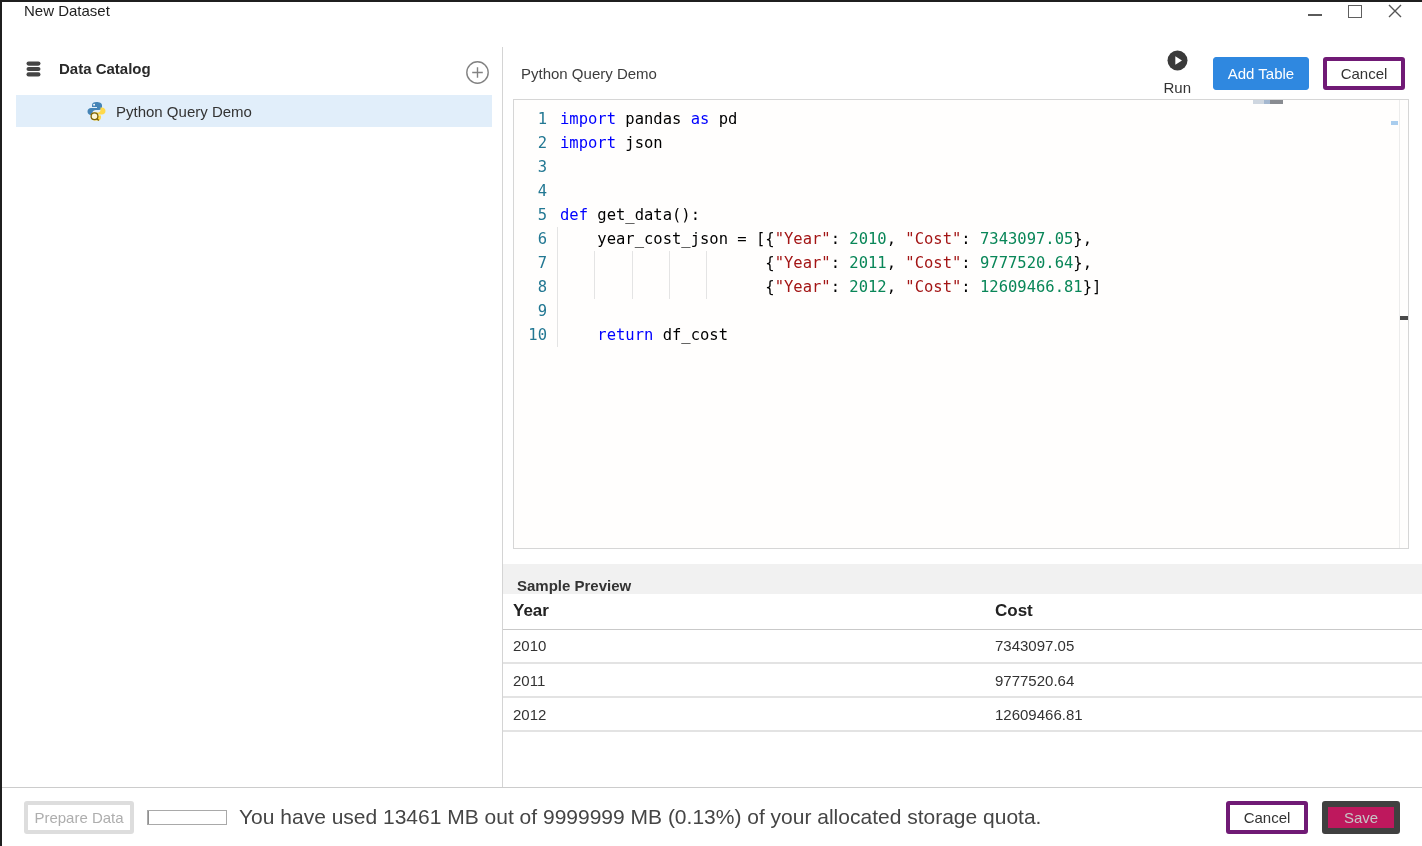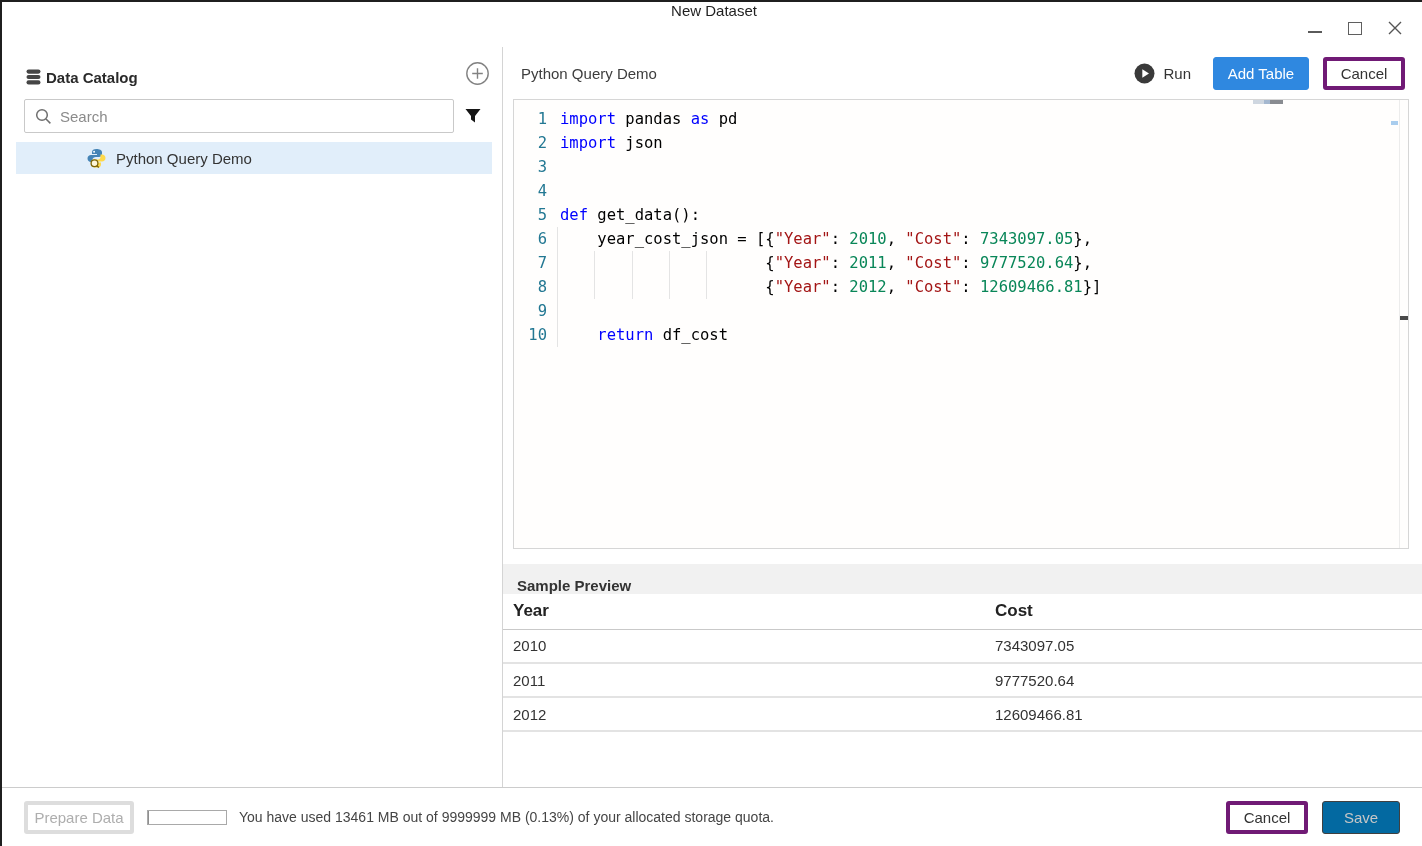--- a/index.html
+++ b/index.html
@@ -4,59 +4,59 @@
 <style>
   * { margin:0; padding:0; box-sizing:border-box; }
   html,body { width:1422px; height:846px; }
   body {
     font-family:"Liberation Sans", sans-serif;
     background:#ffffff; color:#222;
     border-top:2px solid #1f1f1f; border-left:2px solid #1f1f1f;
     overflow:hidden;
   }
   
-  .titlebar { height:45px; display:flex; align-items:center; padding:0 18px 0 22px;flex-direction:column; }
+  .titlebar { height:45px; display:flex; align-items:flex-start; padding:0 18px 0 22px; }
   .titlebar .title { font-size:15px; color:#1f1f1f; }
   .win-controls { margin-left:auto; display:flex; align-items:center; gap:22px; }
   .win-btn { width:18px; height:18px; display:flex; align-items:center; justify-content:center; cursor:pointer; }
   .min-glyph { width:14px; height:0; border-bottom:2px solid #5a5a5a; margin-top:8px; }
   .max-glyph { width:14px; height:13px; border:1.6px solid #5f5f5f; }
 
   
   .content { display:flex; height:740px; }
   .sidebar { width:501px; border-right:1px solid #d4d4d4; padding:0 10px 0 22px; flex:none; }
   .main { flex:1; min-width:0; }
 
   
-  .sb-header { margin-top:13px; height:26px; display:flex; align-items:flex-end; gap:3px; }
+  .sb-header { margin-top:13px; height:26px; display:flex; align-items:flex-start; gap:16px; }
   .sb-header .sb-title { font-size:15px; font-weight:bold; color:#2a2a2a; }
   .sb-header .plus-wrap { margin-left:auto; margin-right:2px; display:flex; cursor:pointer; }
   .sb-search-row { margin-top:13px; display:flex; align-items:center; }
   .search-box { flex:1; height:34px; border:1px solid #c9c9c9; border-radius:2px; display:flex; align-items:center; padding:0 8px 0 10px; background:#fff; }
   .search-box input { border:none; outline:none; flex:1; font-size:15px; color:#333; margin-left:8px; font-family:"Liberation Sans",sans-serif; }
   .search-box input::placeholder { color:#8b8b8b; }
   .filter-wrap { width:38px; display:flex; justify-content:center; cursor:pointer; }
   .sb-section { margin-top:24px; display:flex; align-items:center; gap:12px; }
   .caret-down { width:0; height:0; border-left:5px solid transparent; border-right:5px solid transparent; border-top:6px solid #333; margin-left:8px; }
   .sb-section-label { font-size:13.5px; font-weight:bold; color:#222; letter-spacing:.3px; }
   .sb-item { margin:9px 0 0 -8px; height:32px; display:flex; align-items:center; gap:9px; padding-left:70px; cursor:pointer; }
   .sb-item.selected { background:var(--selected-bg,#e1eefa); }
   .sb-item .label { font-size:15px; color:#333; }
 
   
   .main-header { height:52px; display:flex; align-items:center; padding:0 17px 0 18px; }
   .main-title { font-size:15px; color:#3d3d3d; }
   .main-actions { margin-left:auto; display:flex; align-items:center; }
-  .run-group { display:flex; align-items:center; gap:8px; margin-right:22px; cursor:pointer; }
+  .run-group { display:flex; align-items:center; gap:8px; margin-right:22px; cursor:pointer;flex-direction:column; }
   .run-label { font-size:15px; color:#333; }
   .btn { font-family:"Liberation Sans",sans-serif; font-size:15px; border-radius:3px; cursor:pointer; }
   .btn-primary { background:var(--accent,#2f88e0); color:#fff; border:1px solid var(--accent,#2f88e0); width:96px; height:33px; }
   .btn-outline { background:#fff; color:#333; border:4px solid #701a75; width:82px; height:33px; }
   .btn-outline.wide { width:110px; color:#aeaeae; border-color:#dddddd; }
-  .btn-disabled { background:#0369a1; color:#c6c6c6; border:1px solid #404040; width:78px; height:33px; cursor:default; }
+  .btn-disabled { background:#be185d; color:#c6c6c6; border:6px solid #404040; width:78px; height:33px; cursor:default; }
   .gap14 { width:14px; }
 
   
   .editor { margin:0 13px 0 10px; height:450px; border:1px solid #d6d6d6; position:relative; background:#fffefd; overflow:hidden; }
   .code-lines { padding-top:7px; position:relative; z-index:2; }
   .line { display:flex; height:24px; font-family:"DejaVu Sans Mono", monospace; font-size:15.5px; line-height:24px; }
   .ln { width:33px; text-align:right; color:var(--linenum,#237893); flex:none; }
   .codetext { padding-left:13px; white-space:pre; color:#000; }
   .k { color:var(--kw,#0000ff); } .s { color:var(--str,#a31515); } .n { color:var(--num,#098658); } .p { color:#000; }
   .guide { position:absolute; width:1px; background:#e4e4e4; z-index:1; }
@@ -72,21 +72,21 @@
   .preview-bar span { font-size:15px; font-weight:bold; color:#333; }
   table.preview-table { width:100%; border-collapse:collapse; table-layout:fixed; }
   .preview-table th { text-align:left; font-size:17px; font-weight:bold; color:#222; height:35px; padding-left:10px; border-bottom:1px solid #c9c9c9; }
   .preview-table th:first-child { width:482px; }
   .preview-table td { font-size:15px; color:#333; height:34px; padding-left:10px; border-bottom:2px solid #e3e3e3; background:#fff; }
 
   
   .footer { height:59px; border-top:1px solid #cccccc; display:flex; align-items:center; padding:0 22px; }
   .progress { width:80px; height:15px; border:1px solid #a9a9a9; margin-left:13px; background:#fff; }
   .progress .fill { height:100%; background:#8f8f8f; }
-  .storage-text { margin-left:12px; font-size:14px; color:#454545;text-align:right; }
+  .storage-text { margin-left:12px; font-size:21px; color:#454545;text-align:right; }
   .footer-right { margin-left:auto; display:flex; align-items:center; }
 
   svg { display:block; }
 </style>
 </head>
 <body>
 
 <div class="titlebar">
   <span class="title">New Dataset</span>
   <div class="win-controls">
@@ -115,34 +115,20 @@
       </svg>
       <span class="sb-title">Data Catalog</span>
       <span class="plus-wrap">
         <svg width="25" height="25" viewBox="0 0 25 25">
           <circle cx="12.5" cy="12.5" r="10.7" fill="none" stroke="#828282" stroke-width="1.4"></circle>
           <path d="M12.5 7.2 V17.8 M7.2 12.5 H17.8" stroke="#828282" stroke-width="1.4" fill="none"></path>
         </svg>
       </span>
     </div>
 
-    <div class="sb-search-row">
-      <div class="search-box">
-        <svg width="17" height="17" viewBox="0 0 17 17">
-          <circle cx="7" cy="7" r="5.3" fill="none" stroke="#6f6f6f" stroke-width="1.5"></circle>
-          <path d="M11 11 L15.4 15.4" stroke="#6f6f6f" stroke-width="1.5"></path>
-        </svg>
-        <input type="text" placeholder="Search" style="">
-      </div>
-      <span class="filter-wrap">
-        <svg width="18" height="18" viewBox="0 0 18 18">
-          <path d="M1.5 2 H16.5 L11 9 V15.4 L7 12.5 V9 Z" fill="#161616"></path>
-        </svg>
-      </span>
-    </div>
 
 
     <div class="sb-item selected">
       <svg width="21" height="21" viewBox="0 0 20 21">
         <path fill="#4584b6" d="M10 1c-2.8 0-4.5 1.1-4.5 3.2V6h5v1h-6C2.6 7 1 8.3 1 10.5S2.6 14 4.5 14H6v-2.3C6 9.9 7.6 9 9.4 9h3.1c1.7 0 3-1.3 3-3V4.2C15.5 2.1 12.8 1 10 1z"></path>
         <circle cx="7.6" cy="3.7" r="0.95" fill="#fff"></circle>
         <path fill="#ffd94a" d="M10 19.6c2.8 0 4.5-1.1 4.5-3.2v-1.8h-5v-1h6c1.9 0 3.5-1.3 3.5-3.5S17.4 6.6 15.5 6.6H14v2.3c0 1.8-1.6 2.7-3.4 2.7H7.5c-1.7 0-3 1.3-3 3v1.8c0 2.1 2.7 3.2 5.5 3.2z"></path>
         <circle cx="8" cy="15.3" r="3.4" fill="#fdf6d8" stroke="#7c6307" stroke-width="1.3"></circle>
         <path d="M10.4 17.7 L12.4 19.6" stroke="#7c6307" stroke-width="1.4"></path>
       </svg>

